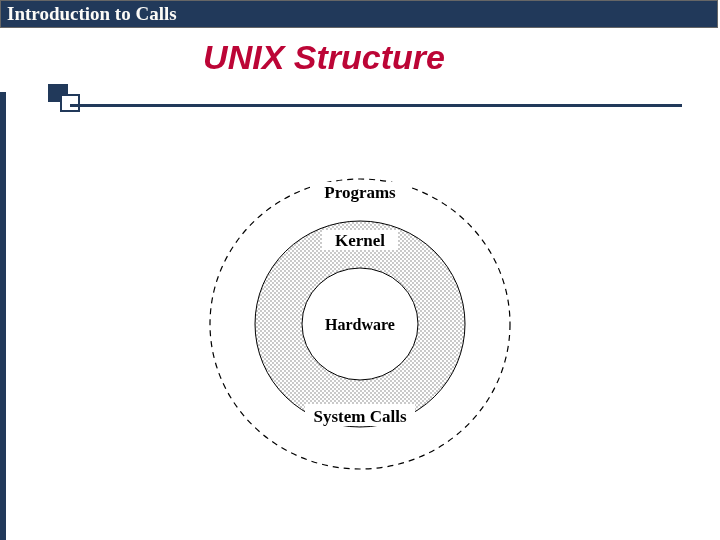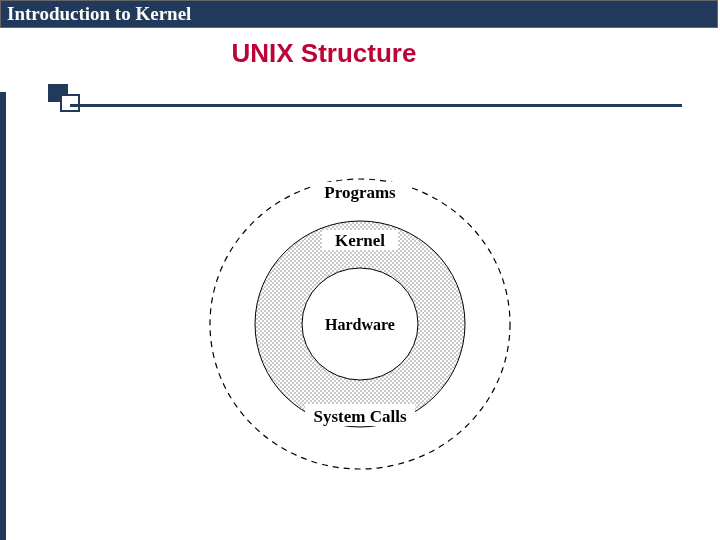--- a/index.html
+++ b/index.html
@@ -30,22 +30,23 @@
     font-size: 19px;
     color: #fcfbf7;
   }
   .slide-title {
     position: absolute;
     top: 38px;
     left: 0;
     width: 648px;
     text-align: center;
     font-weight: bold;
-    font-size: 26px;
+    font-size: 34px;
     color: #bc0536;
+    font-style: italic;
   }
   .edge-strip {
     position: absolute;
     left: 0;
     top: 92px;
     width: 6px;
     height: 448px;
     background: #21395a;
   }
   .deco-boxes {
@@ -87,21 +88,21 @@
   .ring-label {
     font-family: "Times New Roman", Times, serif;
     font-weight: bold;
     fill: #000;
   }
 </style>
 </head>
 <body>
 
 <div class="header-bar">
-  <div class="header-title">Introduction to Kernel</div>
+  <div class="header-title">Introduction to Calls</div>
 </div>
 
 <div class="slide-title">UNIX Structure</div>
 
 <div class="edge-strip"></div>
 
 <div class="deco-boxes">
   <div class="deco-box deco-a"></div>
   <div class="deco-box deco-b"></div>
 </div>

